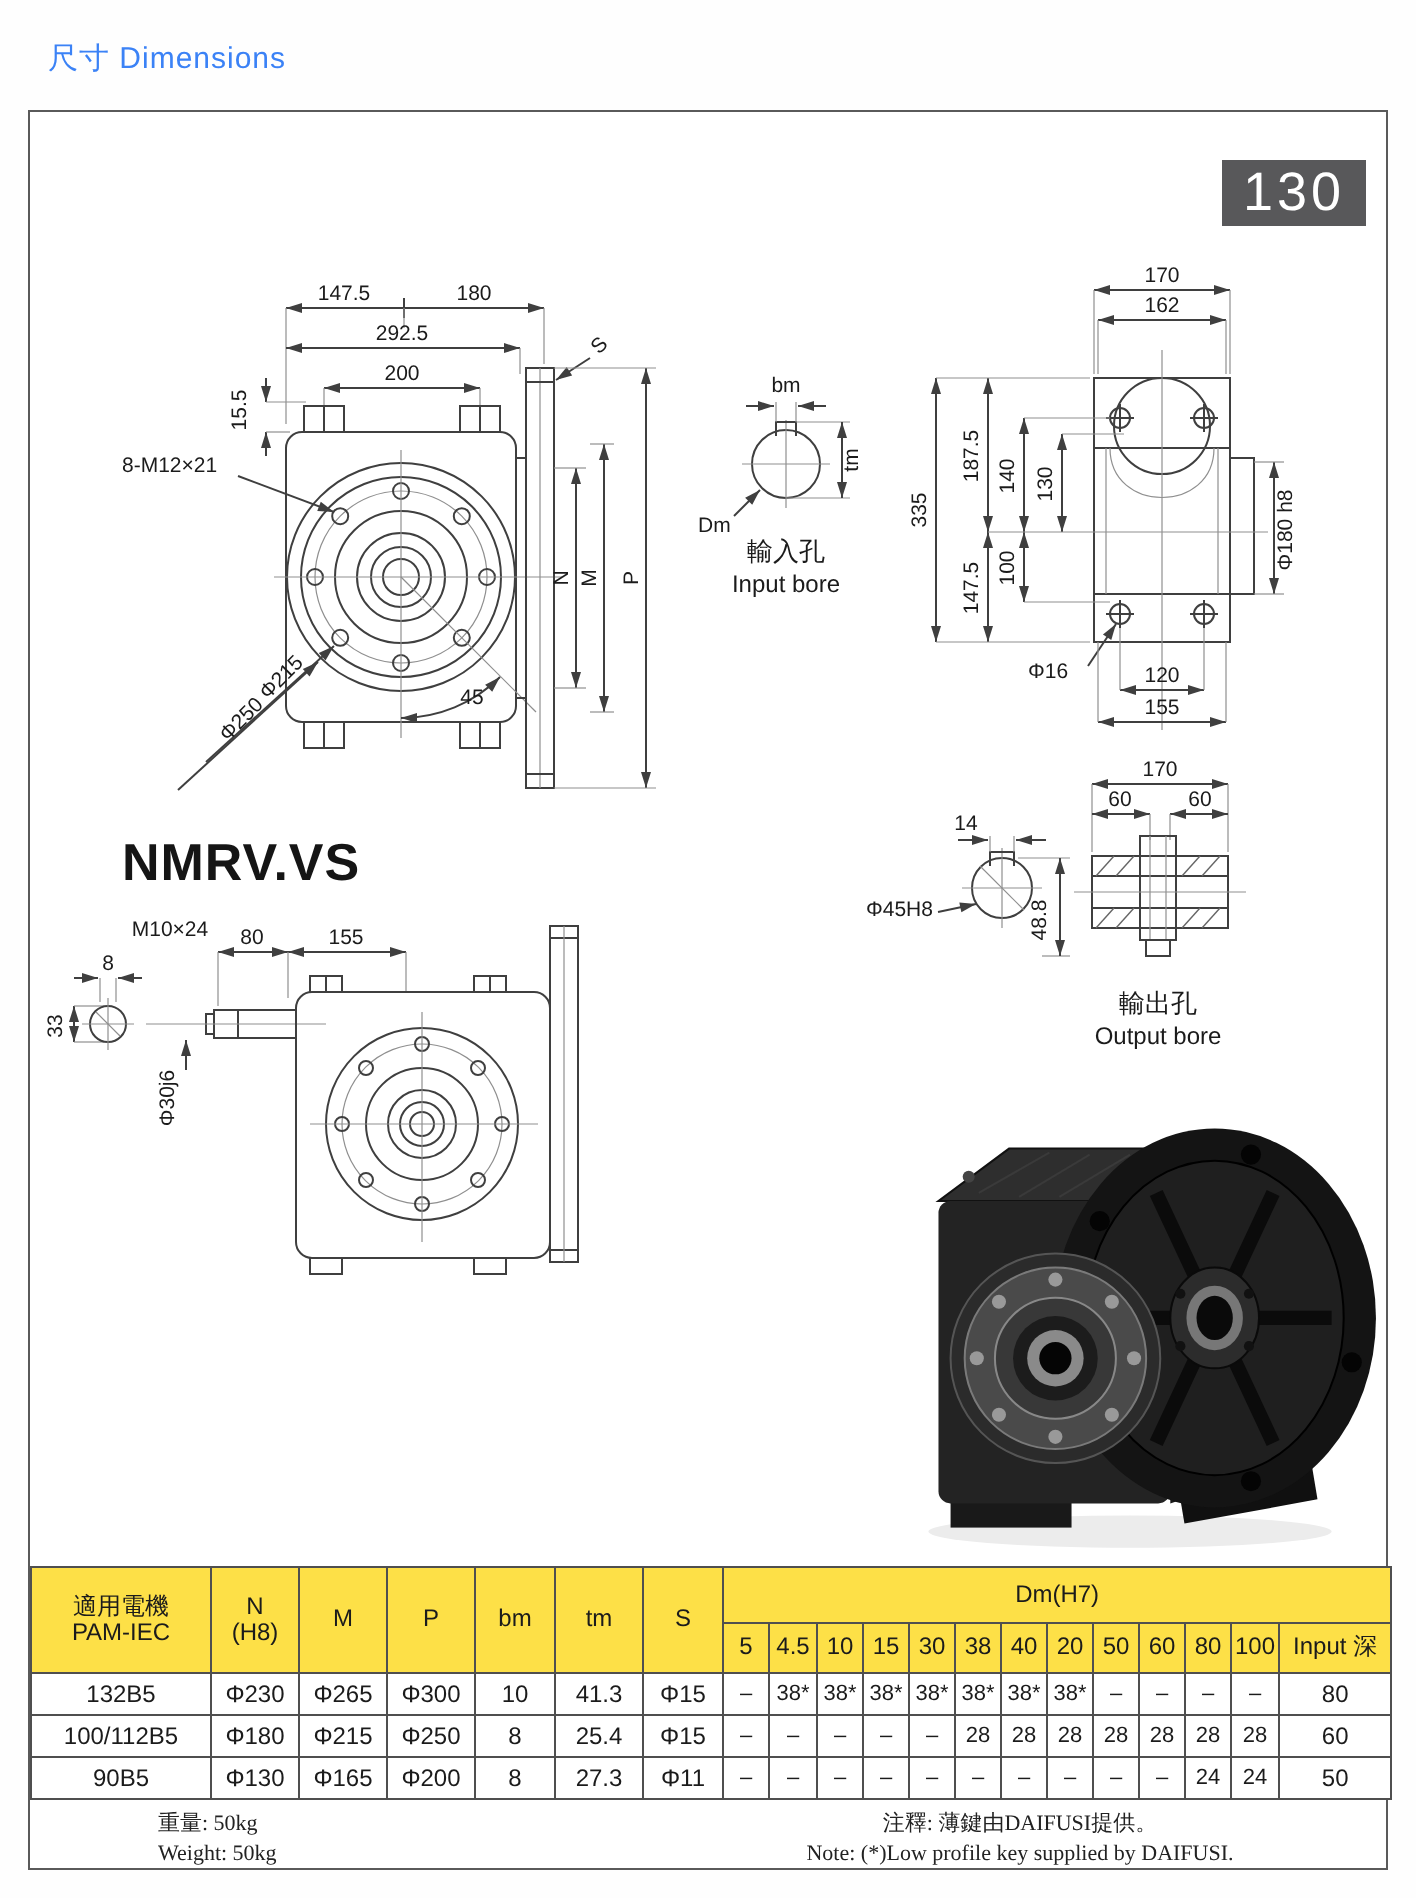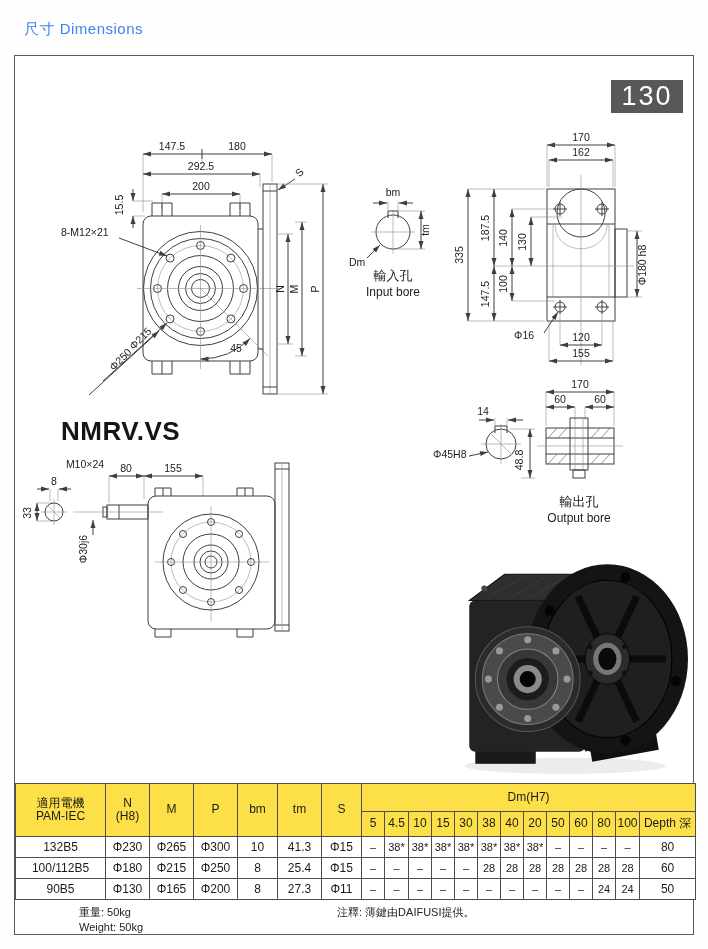--- a/index.html
+++ b/index.html
@@ -29,22 +29,22 @@
   
   .bottom{position:absolute;left:0;right:0;top:727px;bottom:0;}
   table.dim-table{border-collapse:collapse;width:100%;table-layout:fixed;}
   .dim-table th,.dim-table td{border:1px solid #4f4f4f;text-align:center;padding:0;overflow:hidden;}
   .dim-table thead th{background:#fde047;font-weight:normal;font-size:12px;line-height:1.1;}
   .dim-table thead tr:first-child{height:28px;}
   .dim-table thead tr:last-child{height:25px;}
   .dim-table tbody tr{height:21px;padding-left:28px;}
   .dim-table tbody td{font-size:12px;background:#fff;}
   .dim-table td.dm{font-size:11px;}
-  .sheet-footer{display:flex;padding:5px 10px 0 64px;font-size:11px;line-height:1.4;color:#222;}
-  .sheet-footer .note{margin-left:auto;width:346px;}
+  .sheet-footer{display:flex;padding:5px 10px 0 64px;font-size:11px;line-height:1.4;color:#222;font-family:Liberation Serif, serif;}
+  .sheet-footer .note{margin-left:auto;width:346px;text-align:center;}
 </style>
 </head>
 <body>
 
 <svg width="0" height="0" style="position:absolute" aria-hidden="true">
   <defs>
     <marker id="ar" markerWidth="9" markerHeight="6" refX="8.5" refY="3" orient="auto-start-reverse" markerUnits="userSpaceOnUse">
       <path d="M0.5,0.5 L8.5,3 L0.5,5.5 Z" fill="#3f3f3f"></path>
     </marker>
   </defs>
@@ -448,21 +448,21 @@
             <th>10</th>
             <th>15</th>
             <th>30</th>
             <th>38</th>
             <th>40</th>
             <th>20</th>
             <th>50</th>
             <th>60</th>
             <th>80</th>
             <th>100</th>
-            <th>Depth 深</th>
+            <th>Input 深</th>
           </tr>
         </thead>
         <tbody>
           <tr>
             <td>132B5</td>
             <td>Φ230</td>
             <td>Φ265</td>
             <td>Φ300</td>
             <td>10</td>
             <td>41.3</td>
@@ -527,17 +527,18 @@
           </tr>
         </tbody>
       </table>
       <div class="sheet-footer">
         <div>
           <div>重量: 50kg</div>
           <div>Weight: 50kg</div>
         </div>
         <div class="note">
           <div>注釋: 薄鍵由DAIFUSI提供。</div>
+          <div>Note: (*)Low profile key supplied by DAIFUSI.</div>
         </div>
       </div>
     </div>
   </div>
 </div>
 
 </body></html>

